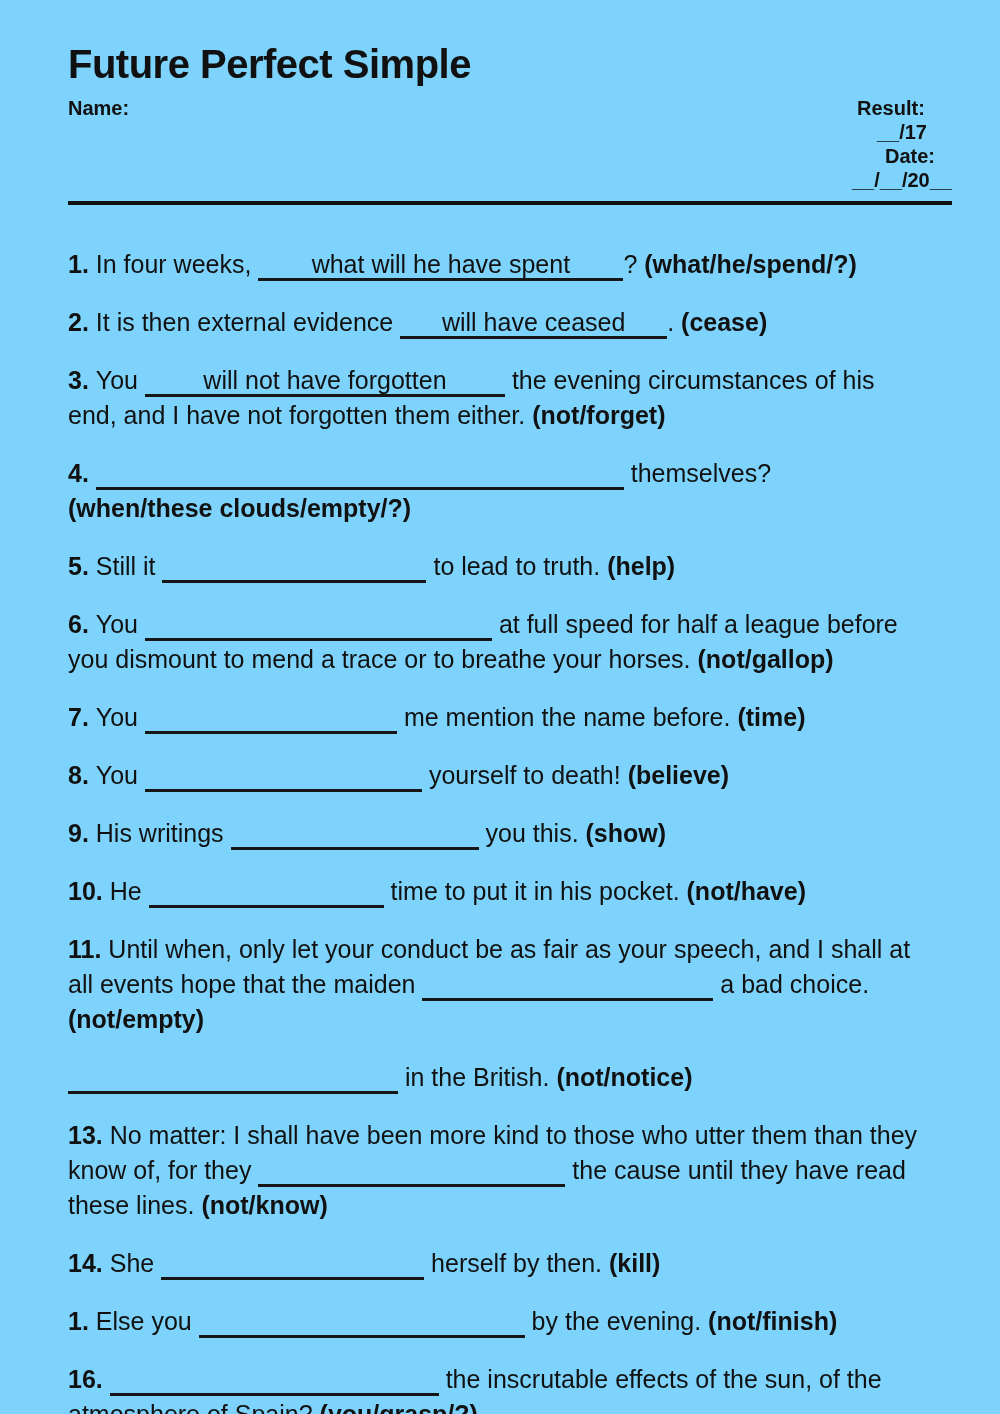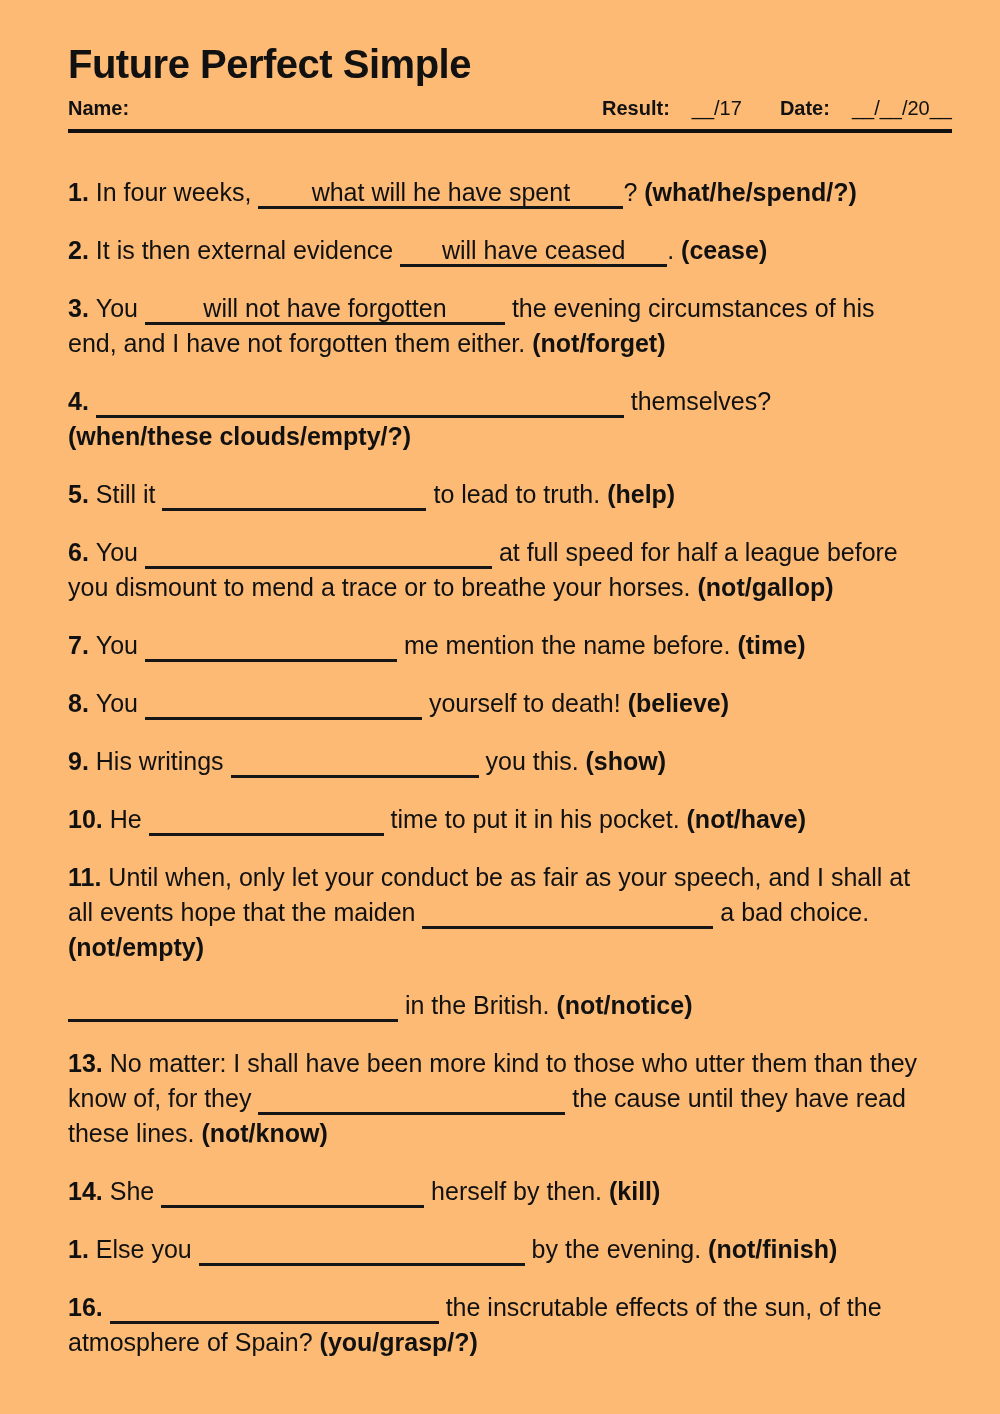--- a/index.html
+++ b/index.html
@@ -1,32 +1,32 @@
 <!DOCTYPE html>
 <html><head>
 <meta charset="utf-8">
 <style>
   html,body{margin:0;padding:0;background:#ffffff;}
   .page{
     width:1000px;height:1414px;box-sizing:border-box;
-    background:#fdba74;color:#111;
+    background:#7dd3fc;color:#111;
     font-family:"Liberation Sans","DejaVu Sans",sans-serif;
     padding:42px 48px 0 68px;overflow:hidden;
   }
   .title{
     font-size:40px;font-weight:bold;letter-spacing:-0.5px;
     margin:0 0 10px 0;line-height:1.1;
   }
   .meta-row{
     display:flex;justify-content:space-between;align-items:baseline;
     font-size:20px;line-height:1.2;
   }
   .meta-label{font-weight:bold;}
-  .meta-value{font-weight:normal;margin-left:22px;}
-  .meta-right{display:flex;align-items:center;}
+  .meta-value{font-weight:bold;margin-left:22px;}
+  .meta-right{display:flex;align-items:center;flex-direction:column;}
   .date-label{margin-left:38px;}
   .rule{height:4px;background:#111;margin-top:9px;}
   .questions{margin-top:29px;}
   .q{font-size:25px;line-height:35px;margin-bottom:23px;}
   .qline{white-space:nowrap;}
   .b{font-weight:bold;}
   .blank{
     display:inline-block;border-bottom:3px solid #161616;
     text-align:center;line-height:28px;vertical-align:baseline;
     white-space:nowrap;

